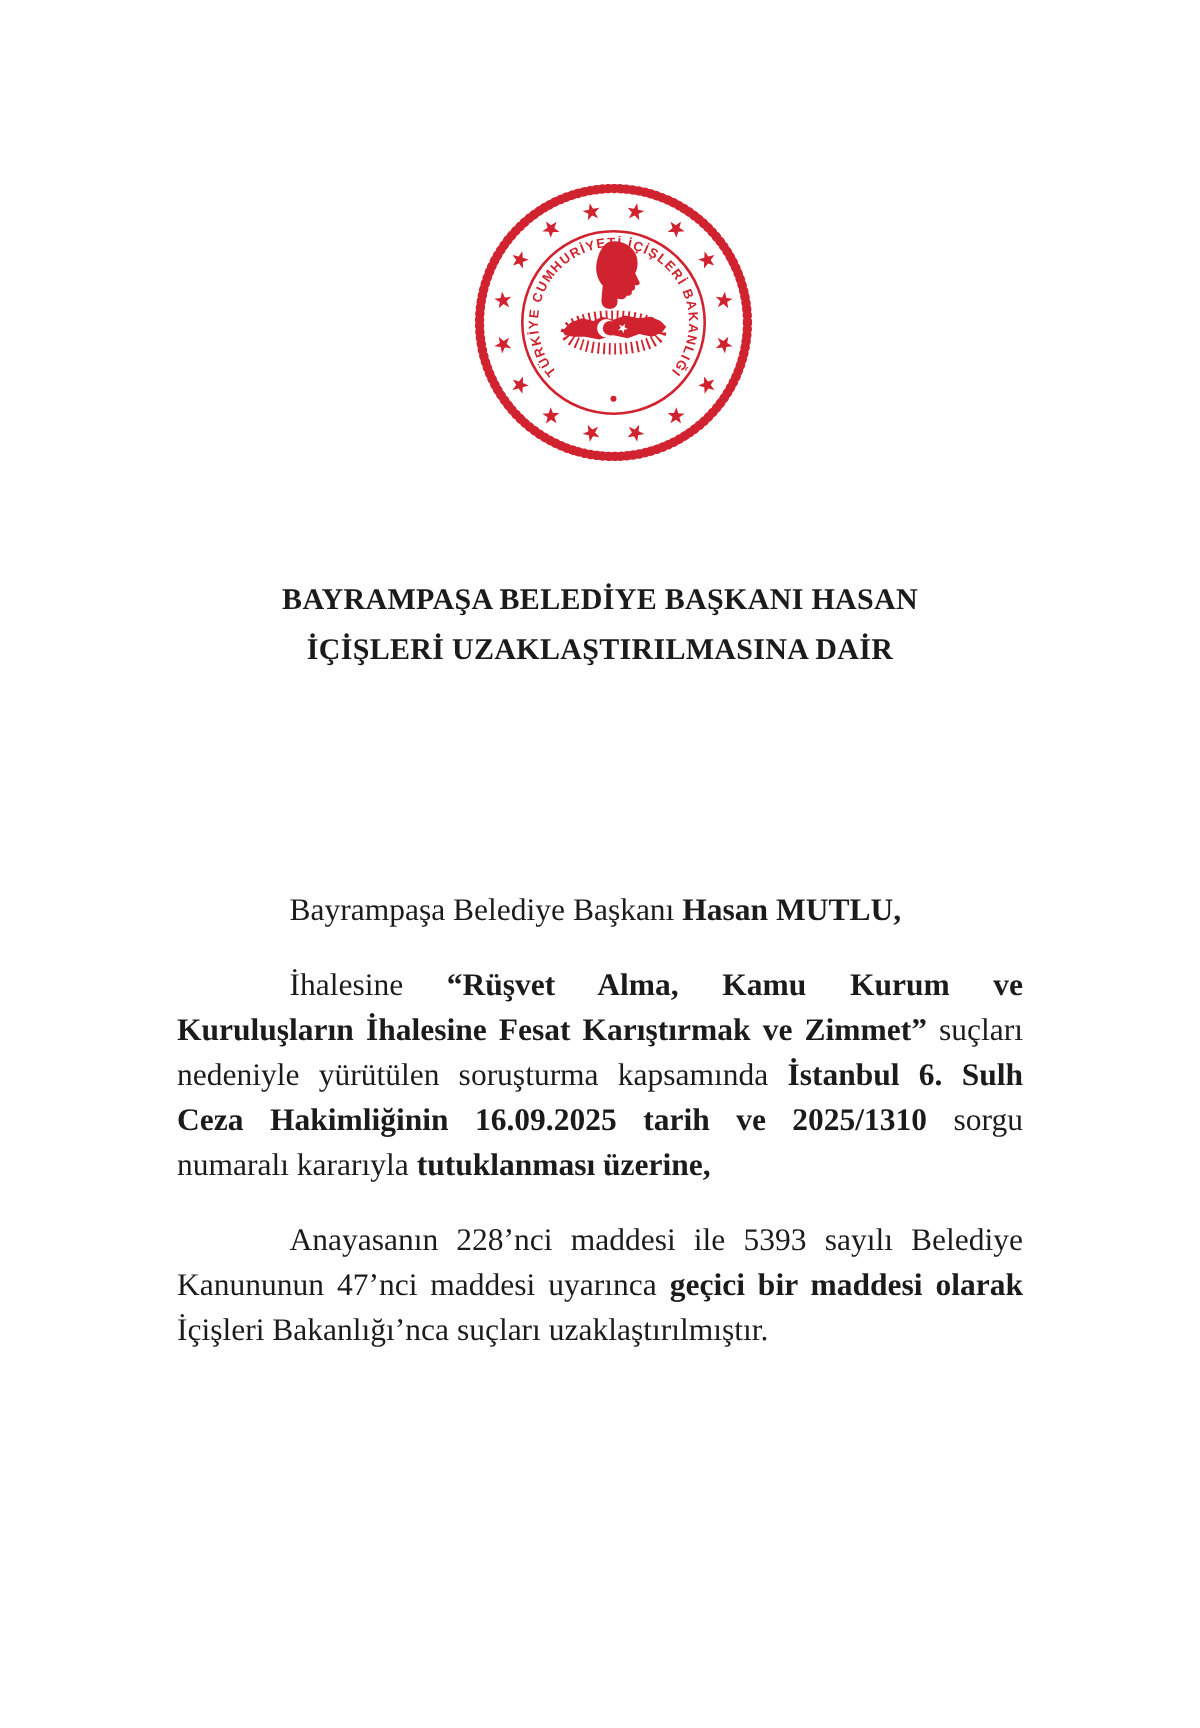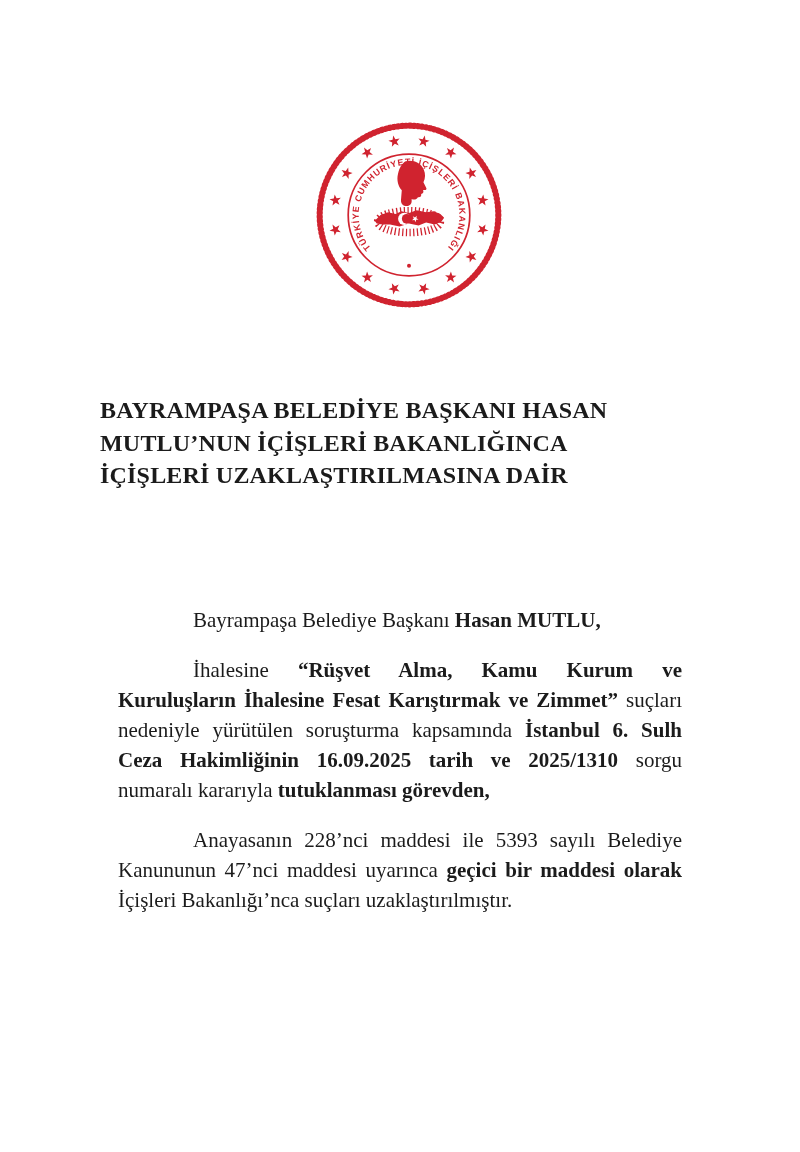--- a/index.html
+++ b/index.html
@@ -11,32 +11,32 @@
     background:#ffffff;
     font-family:"Liberation Serif", serif;
     color:var(--ink);
     overflow:hidden;
   }
   .emblem {
     position:absolute; top:120px; left:314px;
     width:190px; height:190px;
   }
   .headline {
-    position:absolute; top:394px; left:100px; width:600px;
-    text-align:left;
+    position:absolute; top:384px; left:100px; width:600px;
+    text-align:center;
     font-weight:bold;
-    font-size:24px; line-height:32.5px;
+    font-size:20px; line-height:32.5px;
     letter-spacing:0.2px;
   }
   .body-text {
     position:absolute; top:591px; left:118px; width:564px;
     font-size:21px; line-height:30px;
     text-align:justify;
   }
-  .para { margin:14px 0 20px 0; text-indent:75px; }
+  .para { margin:0 0 20px 0; text-indent:75px; }
   .para b { font-weight:bold; }
 </style>
 </head>
 <body>
 
 <div class="page">
 
   <svg class="emblem" viewBox="0 0 200 200" aria-hidden="true">
     <defs>
       <symbol id="star" overflow="visible">
@@ -87,23 +87,22 @@
       <g>
         <circle cx="95" cy="104" r="6.5" fill="#ffffff"></circle>
         <circle cx="97.6" cy="104" r="5.1" fill="var(--red)"></circle>
         <use href="#star" transform="translate(106.5 104) rotate(100) scale(0.36)" fill="#ffffff"></use>
       </g>
     </g>
   </svg>
 
   <div class="headline">
     <div>BAYRAMPAŞA BELEDİYE BAŞKANI HASAN</div>
-    <div>MUTLU’NUN İÇİŞLERİ BAKANLIĞINCA</div>
     <div>İÇİŞLERİ UZAKLAŞTIRILMASINA DAİR</div>
   </div>
 
   <div class="body-text">
       <p class="para"><span>Bayrampaşa Belediye Başkanı </span><b>Hasan MUTLU,</b></p>
-      <p class="para"><span>İhalesine </span><b>“Rüşvet Alma, Kamu Kurum ve Kuruluşların İhalesine Fesat Karıştırmak ve Zimmet”</b><span> suçları nedeniyle yürütülen soruşturma kapsamında </span><b>İstanbul 6. Sulh Ceza Hakimliğinin 16.09.2025 tarih ve 2025/1310</b><span> sorgu numaralı kararıyla </span><b>tutuklanması görevden,</b></p>
+      <p class="para"><span>İhalesine </span><b>“Rüşvet Alma, Kamu Kurum ve Kuruluşların İhalesine Fesat Karıştırmak ve Zimmet”</b><span> suçları nedeniyle yürütülen soruşturma kapsamında </span><b>İstanbul 6. Sulh Ceza Hakimliğinin 16.09.2025 tarih ve 2025/1310</b><span> sorgu numaralı kararıyla </span><b>tutuklanması üzerine,</b></p>
       <p class="para"><span>Anayasanın 228’nci maddesi ile 5393 sayılı Belediye Kanununun 47’nci maddesi uyarınca </span><b>geçici bir maddesi olarak</b><span> İçişleri Bakanlığı’nca suçları uzaklaştırılmıştır.</span></p>
     </div>
 
 </div>
 
 </body></html>

